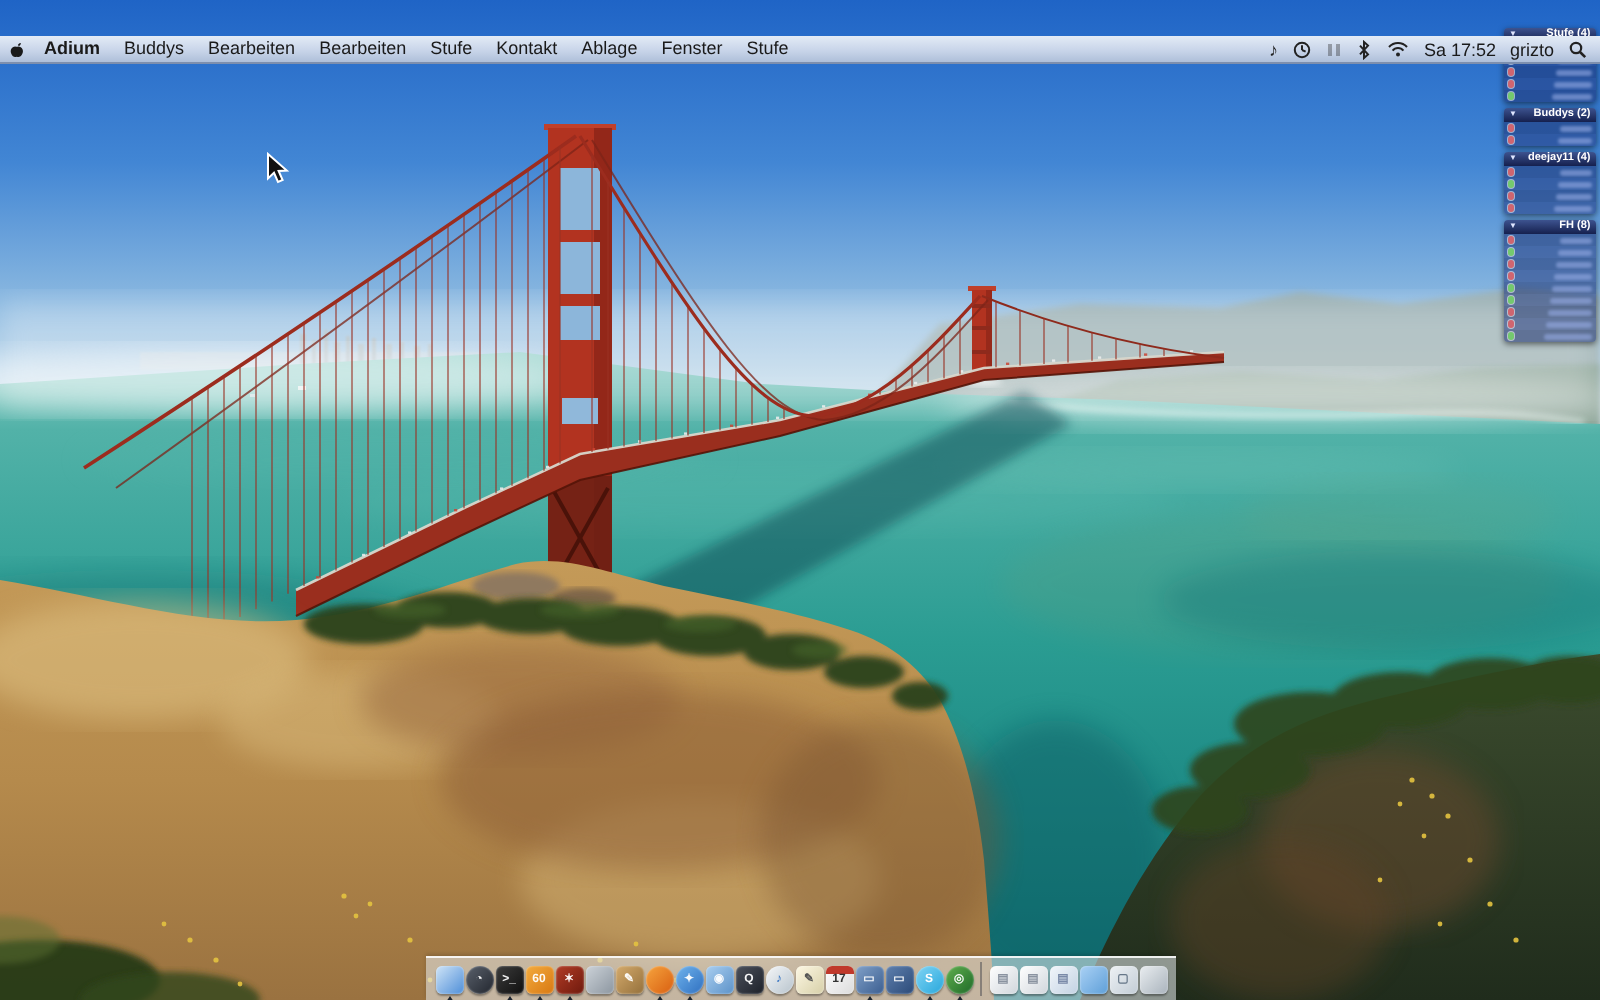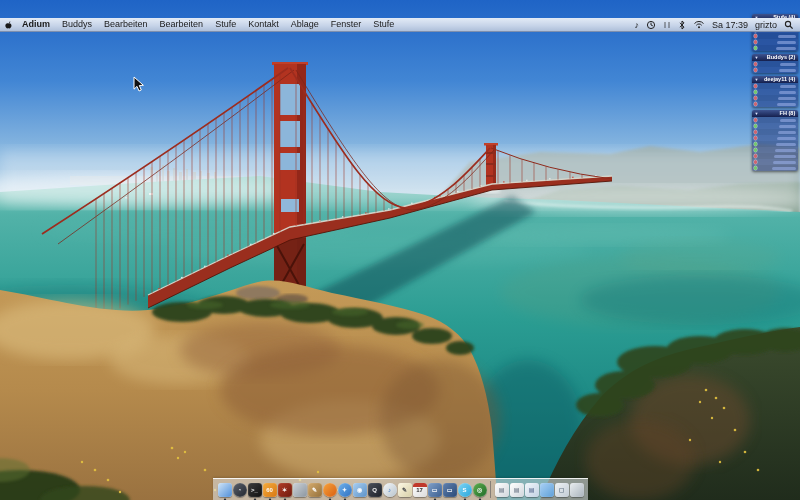--- a/index.html
+++ b/index.html
@@ -358,21 +358,21 @@
             </svg>
           </span>
           <span class="sticon">
             <svg width="12" height="9" viewBox="0 0 12 9">
               <path d="M1.5,3.5 a6,6 0 0 1 9,0" fill="none" stroke="#222" stroke-width="1"></path>
               <path d="M3.3,5.3 a3.4,3.4 0 0 1 5.4,0" fill="none" stroke="#222" stroke-width="1"></path>
               <circle cx="6" cy="7.3" r="1" fill="#222"></circle>
             </svg>
           </span>
         </span>
-      <span id="mb-clock">Sa 17:39</span>
+      <span id="mb-clock">Sa 17:52</span>
       <span id="mb-user">grizto</span>
       <span class="sticon">
         <svg width="10" height="10" viewBox="0 0 10 10">
           <circle cx="4" cy="4" r="2.6" fill="none" stroke="#222" stroke-width="1.1"></circle>
           <line x1="6" y1="6" x2="8.6" y2="8.6" stroke="#222" stroke-width="1.3"></line>
         </svg>
       </span>
     </span>
   </div>
 

